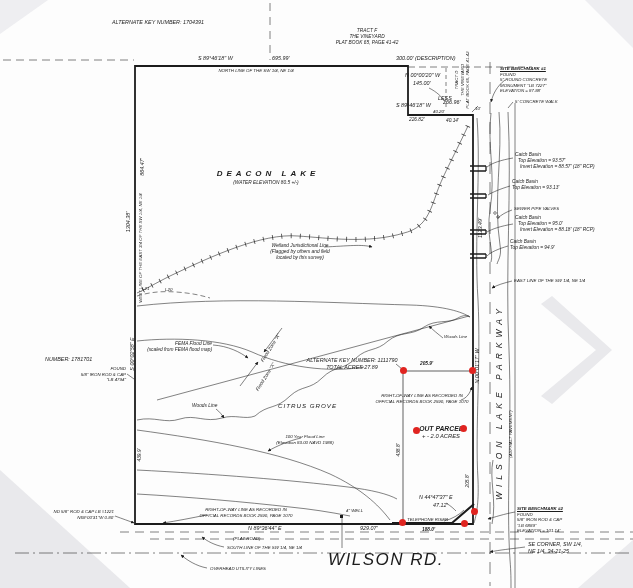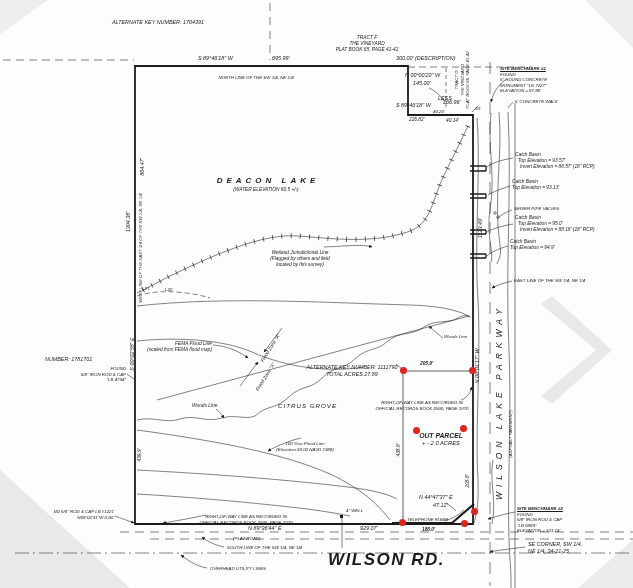--- a/index.html
+++ b/index.html
@@ -8,27 +8,27 @@
   svg.lines{position:absolute;left:0;top:0;}
   .lbl{position:absolute;font-style:italic;font-size:6px;line-height:1.25;white-space:nowrap;color:#1c1c1c;}
   .t4{font-size:4.4px;}
   .t45{font-size:4.8px;}
   .t5{font-size:5.4px;}
   .t6{font-size:6.2px;}
   .b{font-weight:bold;}
   .u{text-decoration:underline;}
   .c{text-align:center;}
   .tr{text-align:right;}
-  .cx{transform:translateX(-50%);margin-top:7px;}
+  .cx{transform:translateX(-50%);}
   .rx{transform:translateX(-100%);}
   .rot{transform:translate(-50%,-50%) rotate(-90deg);}
   .r58{transform:translate(-50%,-50%) rotate(-58deg);}
   .lake-title{font-size:8px;letter-spacing:4px;font-weight:bold;}
   .pkwy{font-size:8.5px;letter-spacing:5px;}
-  .road-big{font-size:17px;font-weight:bold;letter-spacing:1.5px;}
+  .road-big{font-size:17px;font-weight:normal;letter-spacing:1.5px;}
   .dot{position:absolute;width:7px;height:7px;margin:-3.5px 0 0 -3.5px;border-radius:50%;background:#e02420;}
   .wellsq{position:absolute;width:3px;height:3px;background:#1c1c1c;}
 </style>
 </head>
 <body>
 
 <div class="stage">
 
   <svg class="lines" width="633" height="588" viewBox="0 0 633 588">
     <defs>

